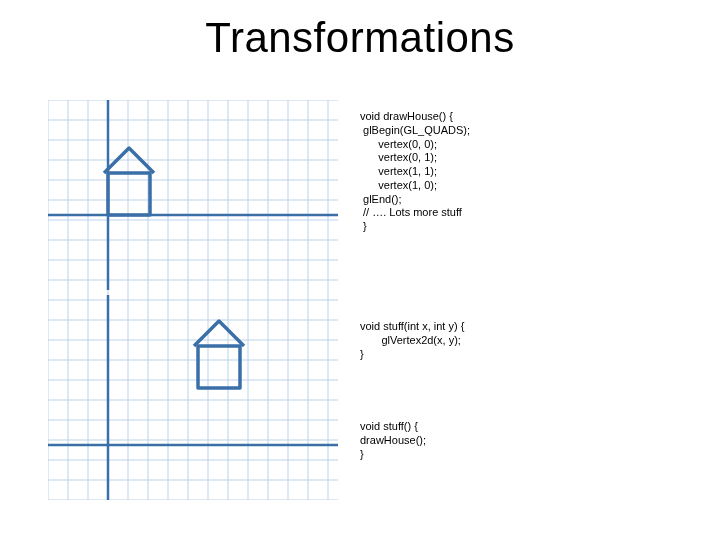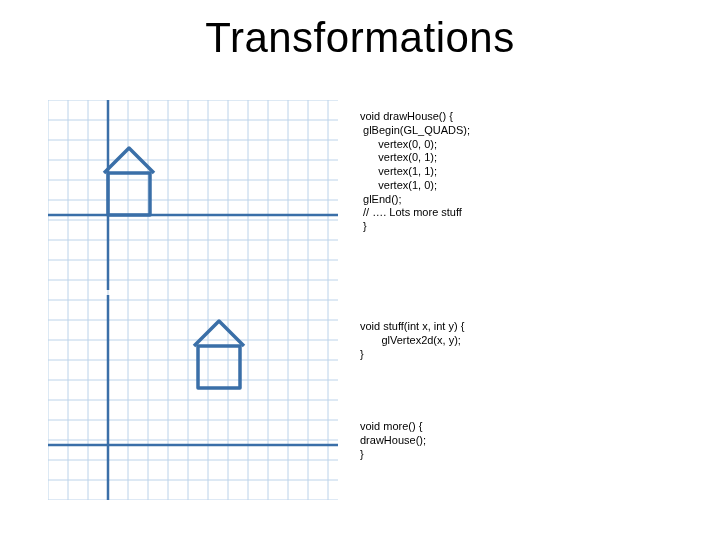--- a/index.html
+++ b/index.html
@@ -125,17 +125,17 @@
       vertex(0, 0);
       vertex(0, 1);
       vertex(1, 1);
       vertex(1, 0);
  glEnd();
  // …. Lots more stuff
  }</div>
   <div class="code-block code2">void stuff(int x, int y) {
        glVertex2d(x, y);
 }</div>
-  <div class="code-block code3">void more() {
+  <div class="code-block code3">void stuff() {
 drawHouse();
 }</div>
 
 </div>
 
 </body></html>

